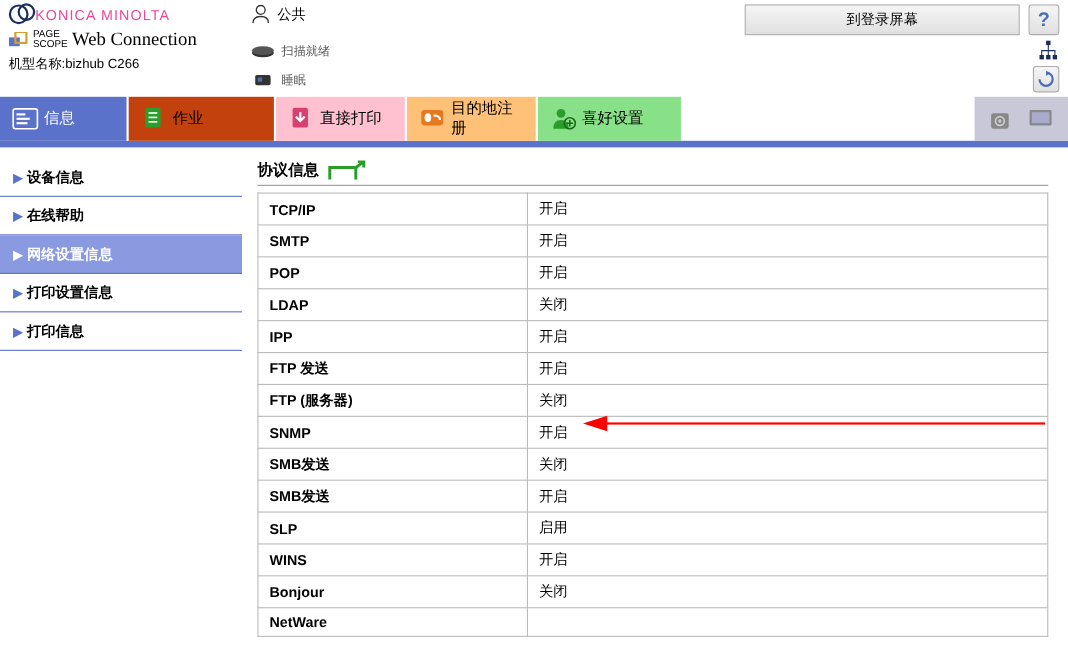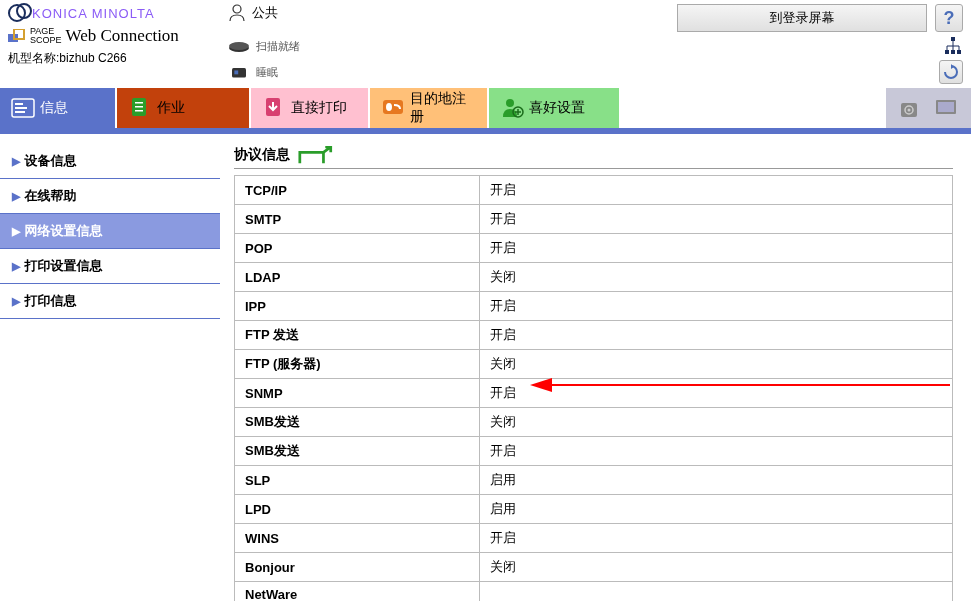--- a/index.html
+++ b/index.html
@@ -3,21 +3,21 @@
 <meta charset="utf-8">
 <style>
 * { margin: 0; padding: 0; box-sizing: border-box; }
 body { font-family: Arial, sans-serif; font-size: 13px; background: #fff; width: 971px; }
 
 .header { display: flex; align-items: flex-start; padding: 4px 8px; }
 .logo-section { width: 220px; }
 .brand { display: flex; align-items: center; gap: 6px; margin-bottom: 4px; }
 .brand-icon { width: 18px; height: 18px; border-radius: 50%; border: 2px solid #1a2d5c; position: relative; }
 .brand-icon::after { content: ''; position: absolute; top: -3px; right: -8px; width: 12px; height: 12px; border-radius: 50%; border: 2px solid #1a2d5c; }
-.brand-text { font-size: 13px; letter-spacing: 1px; color: #8b5cf6; }
+.brand-text { font-size: 13px; letter-spacing: 1px; color: #ec4899; }
 .subbrand { display: flex; align-items: center; gap: 4px; margin-bottom: 4px; }
 .subbrand-icon { width: 18px; height: 14px; }
 .subbrand-text { font-size: 9px; line-height: 1; }
 .subbrand-wc { font-size: 17px; font-family: Georgia, serif; }
 .model { font-size: 12px; }
 
 .header-right { flex: 1; display: flex; flex-direction: column; }
 .header-top { display: flex; align-items: flex-start; gap: 8px; }
 .user-section { display: flex; align-items: center; gap: 6px; flex: 1; }
 .user-icon { width: 18px; height: 18px; }
@@ -276,24 +276,20 @@
           </tr>
           <tr>
             <td>SMB发送</td>
             <td>开启</td>
           </tr>
           <tr>
             <td>SLP</td>
             <td>启用</td>
           </tr>
           <tr>
-            <td>LPD</td>
-            <td>启用</td>
-          </tr>
-          <tr>
             <td>WINS</td>
             <td>开启</td>
           </tr>
           <tr>
             <td>Bonjour</td>
             <td>关闭</td>
           </tr>
           <tr>
             <td>NetWare</td>
             <td></td>

